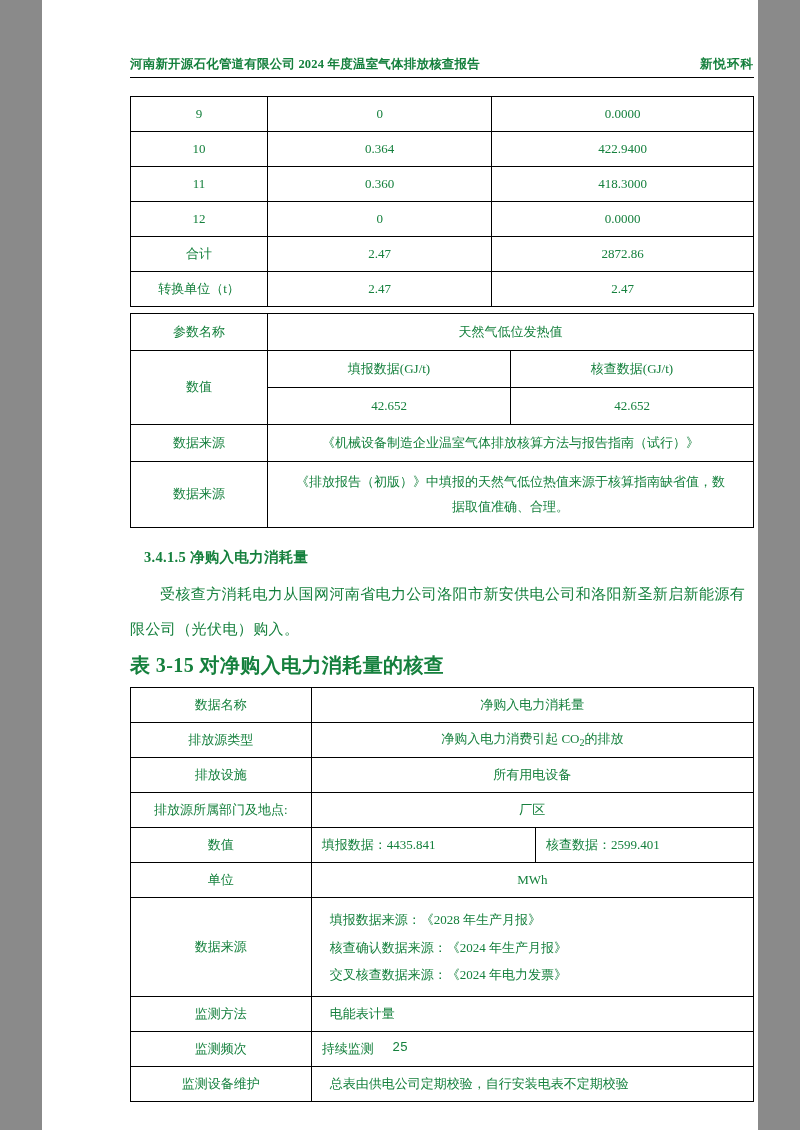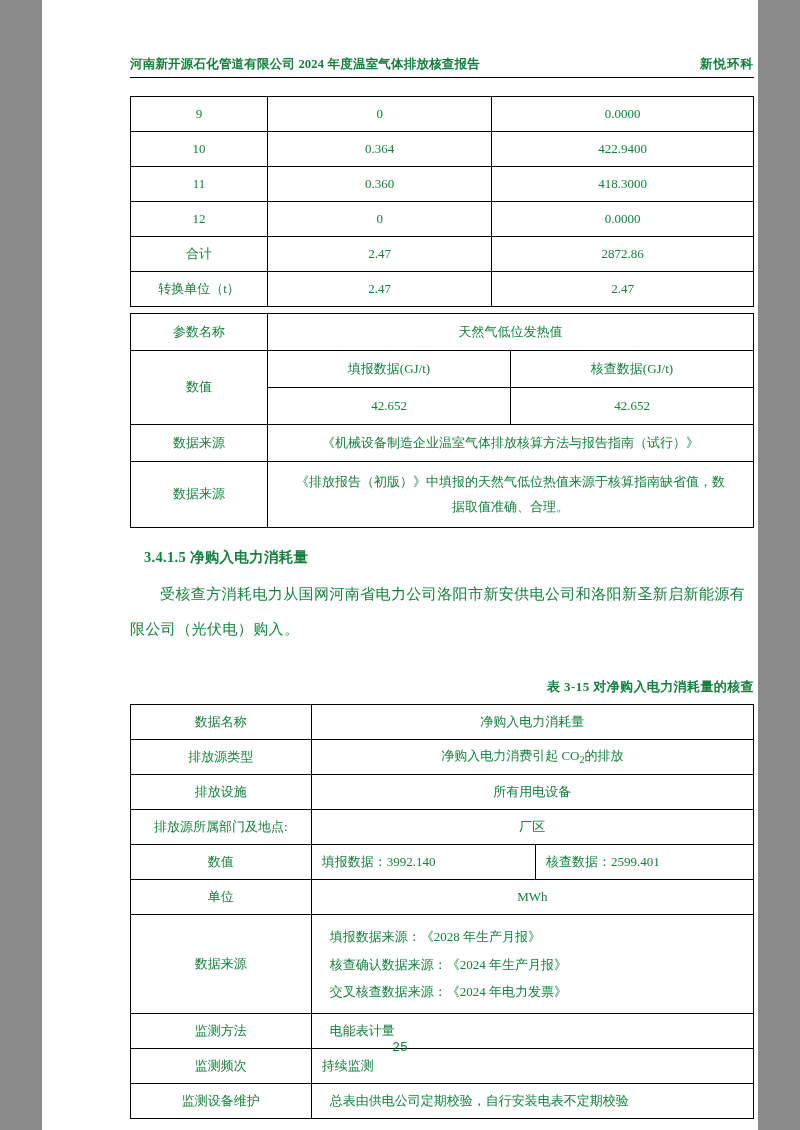--- a/index.html
+++ b/index.html
@@ -64,24 +64,24 @@
     letter-spacing: 0.3px;
   }
   .para {
     font-size: 15px;
     line-height: 2.3;
     text-indent: 2em;
     margin: 4px 0 0 0;
     letter-spacing: 0.4px;
   }
   .tbl-caption {
-    font-size: 13px;
+    font-size: 20px;
     font-weight: bold;
-    text-align: right;
-    margin: 32px 0 8px 0;
+    text-align: left;
+    margin: 6px 0 8px 0;
     letter-spacing: 0.4px;
   }
   .tbl-gas { margin-top: 6px; }
   .tbl-gas td { height: 24px; }
   .tbl-elec { margin-top: 0; }
   .tbl-elec td { height: 22px; }
 
   .pg-num {
     position: absolute;
     left: 0;
@@ -199,21 +199,21 @@
         <tr>
           <td>排放设施</td>
           <td colspan="2">所有用电设备</td>
         </tr>
         <tr>
           <td>排放源所属部门及地点:</td>
           <td colspan="2">厂区</td>
         </tr>
         <tr>
           <td>数值</td>
-          <td class="left-pad">填报数据：3992.140</td>
+          <td class="left-pad">填报数据：4435.841</td>
           <td class="left-pad">核查数据：2599.401</td>
         </tr>
         <tr>
           <td>单位</td>
           <td colspan="2">MWh</td>
         </tr>
         <tr>
           <td>数据来源</td>
           <td colspan="2" class="left-pad" style="line-height:2.1; padding:8px 0 8px 18px;">
             <div>填报数据来源：《2028 年生产月报》</div>

